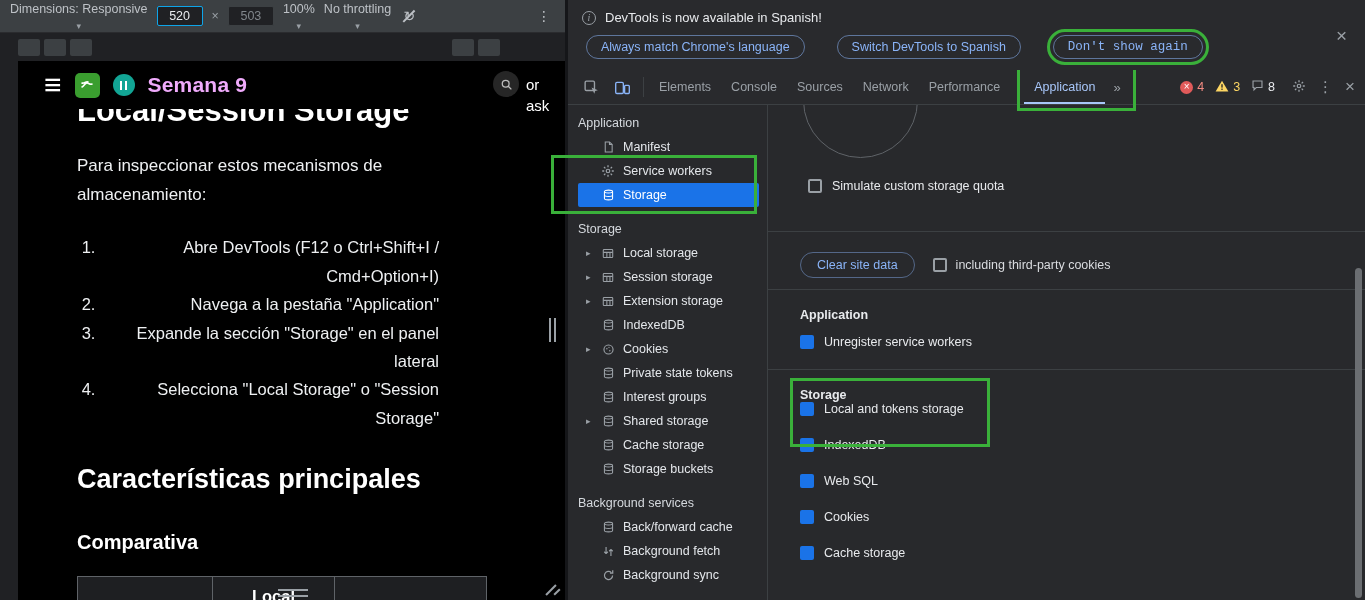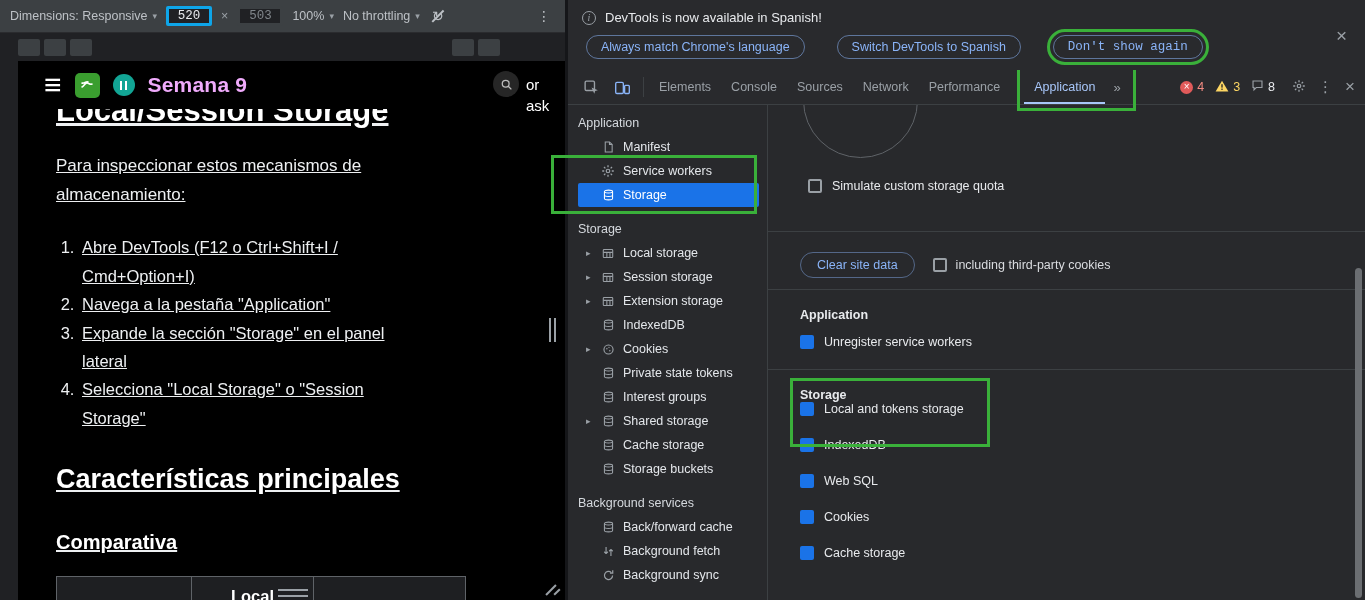--- a/index.html
+++ b/index.html
@@ -9,24 +9,24 @@
   :root{
     --green:#3ab03a; --blue:#8ab4f8; --sel:#1a73e8; --bg:#202124; --panel:#28292c;
     --bar:#3c4043; --txt:#e8eaed; --dim:#9aa0a6; --bdr:#3c4043;
   }
   .app{display:flex;width:1365px;height:600px;}
 
   
   .device-pane{width:565px;flex:0 0 565px;display:flex;flex-direction:column;background:var(--bg);position:relative;}
   .device-toolbar{height:33px;flex:0 0 33px;background:var(--bar);display:flex;align-items:center;gap:9px;
                   padding:0 10px;color:#bdc1c6;font-size:12.5px;border-bottom:1px solid #2a2b2e;}
-  .dd{display:flex;align-items:center;gap:5px;white-space:nowrap;cursor:default;}
+  .dd{display:flex;align-items:center;gap:5px;white-space:nowrap;cursor:default;flex-direction:column;}
   .caret{font-size:9px;color:var(--dim);}
-  input.dim{width:46px;height:20px;background:#202124;border:3px solid #0ea5e9;border-radius:2px;
-            color:#e8eaed;text-align:center;font-size:12.5px;font-family:Liberation Mono, monospace;}
+  input.dim{width:46px;height:20px;background:#202124;border:1px solid #0ea5e9;border-radius:2px;
+            color:#e8eaed;text-align:center;font-size:12.5px;font-family:Liberation Sans, sans-serif;}
   input.dim.dim2{color:#80868b;border-color:#3c4043;}
   .x-sep{color:var(--dim);}
   .rot{position:relative;width:18px;height:18px;display:flex;align-items:center;justify-content:center;
        color:#bdc1c6;font-size:14px;}
   .rot::after{content:"";position:absolute;left:8px;top:1px;width:1.5px;height:16px;background:#bdc1c6;transform:rotate(45deg);}
   .tb-dots{margin-left:auto;color:#bdc1c6;font-size:14px;padding:0 4px;}
 
   .mq-strip{height:28px;flex:0 0 28px;background:var(--bg);position:relative;}
   .mq-sq{position:absolute;top:6px;width:22px;height:17px;background:var(--bar);border-radius:2px;}
 
@@ -38,24 +38,24 @@
   .hamburger{color:#fff;font-size:30px;line-height:1;}
   .site-logo{width:25px;height:25px;border-radius:5px;background:#3a9e2f;display:flex;align-items:center;justify-content:center;}
   .pause-btn{width:22px;height:22px;border-radius:50%;background:#12a595;display:flex;align-items:center;justify-content:center;gap:2.5px;}
   .pause-btn i{display:block;width:2.5px;height:9px;background:#fff;}
   .page-title{color:#f0abfc;font-size:21px;font-weight:bold;letter-spacing:.2px;text-align:right;}
   .srch{position:absolute;right:6px;top:10px;width:66px;color:#fff;font-size:15px;}
   .srch .r1{display:flex;align-items:center;gap:7px;}
   .srch-circle{width:26px;height:26px;border-radius:50%;background:#262626;display:flex;align-items:center;justify-content:center;color:#bdbdbd;}
   .srch .ask{margin-left:33px;margin-top:3px;}
 
-  .page-body{flex:1;min-height:0;overflow:hidden;padding-left:38px;color:#eef0f2;text-decoration:underline;}
+  .page-body{flex:1;min-height:0;overflow:hidden;padding-left:59px;color:#eef0f2;}
   .clipped-h1{font-size:31px;line-height:36px;font-weight:bold;color:#fff;margin-top:-16px;white-space:nowrap;}
   .intro{margin-top:22px;font-size:17px;line-height:1.72;max-width:350px;}
-  ol.steps{margin-top:24px;padding-left:23px;font-size:16.5px;line-height:1.72;max-width:362px;}
+  ol.steps{margin-top:24px;padding-left:23px;font-size:16.5px;line-height:1.72;max-width:362px;text-align:right;}
   ol.steps li{padding-left:3px;}
   .features-h{margin-top:32px;font-size:27px;font-weight:bold;color:#fff;}
   .comparison-h{margin-top:36px;font-size:20px;font-weight:bold;color:#fff;}
   table.cmp{margin-top:22px;border-collapse:collapse;font-size:16.5px;color:#fff;}
   table.cmp th{border:1px solid #5f6368;background:#1e1f22;font-weight:bold;text-align:center;
                padding:10px 8px;vertical-align:middle;}
   table.cmp .c1{width:135px;} table.cmp .c2{width:122px;} table.cmp .c3{width:152px;}
 
   .handle-bottom{position:absolute;left:278px;bottom:3px;width:30px;height:8px;
                  border-top:2px solid var(--dim);border-bottom:2px solid var(--dim);}

